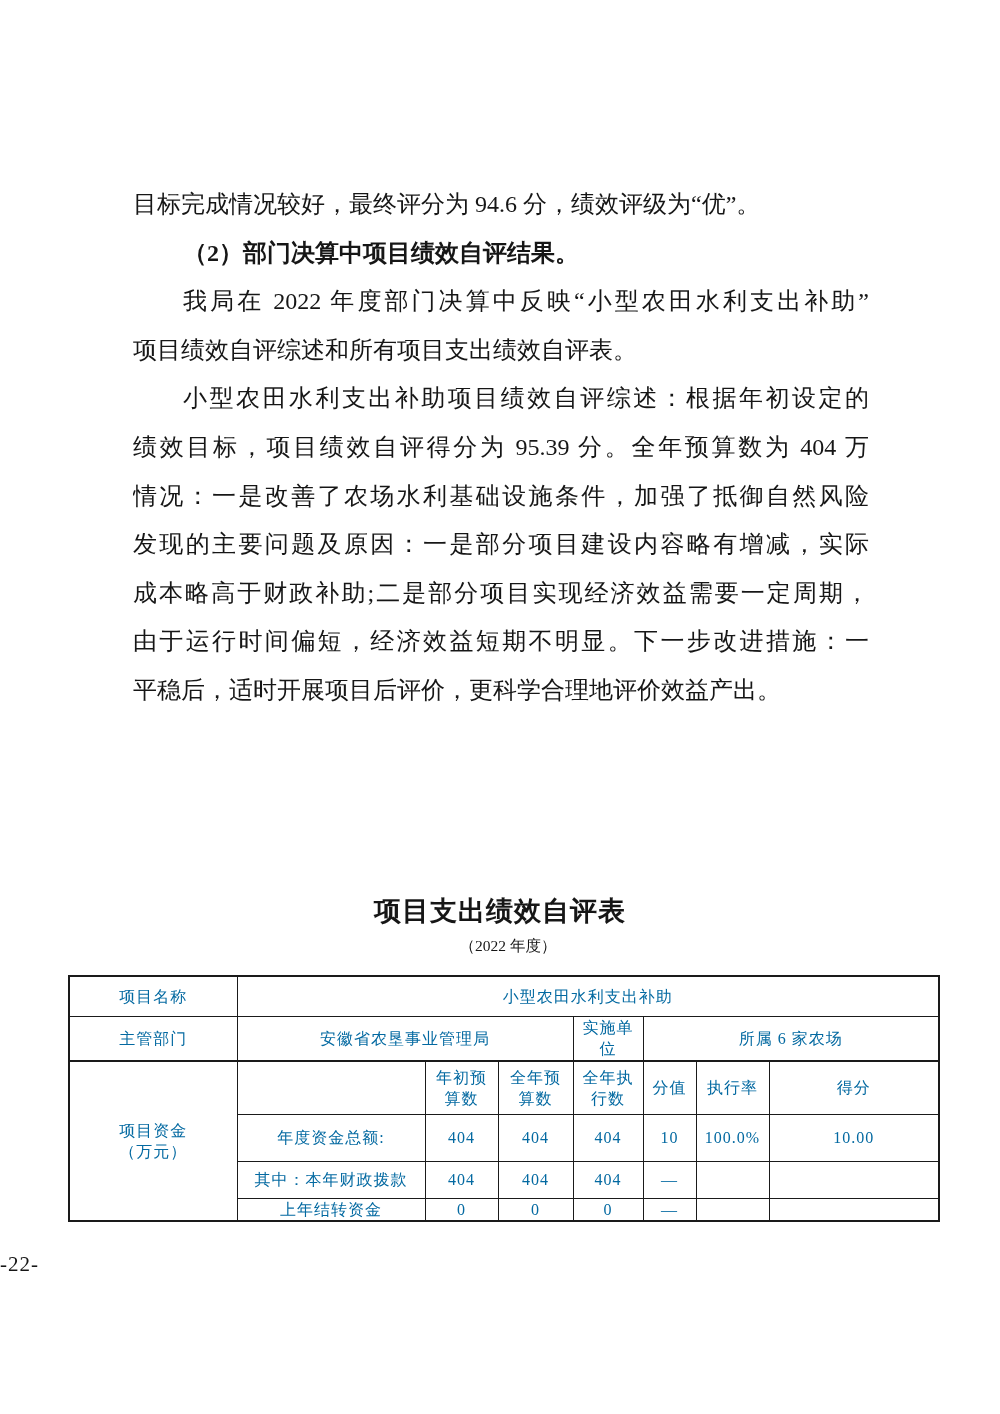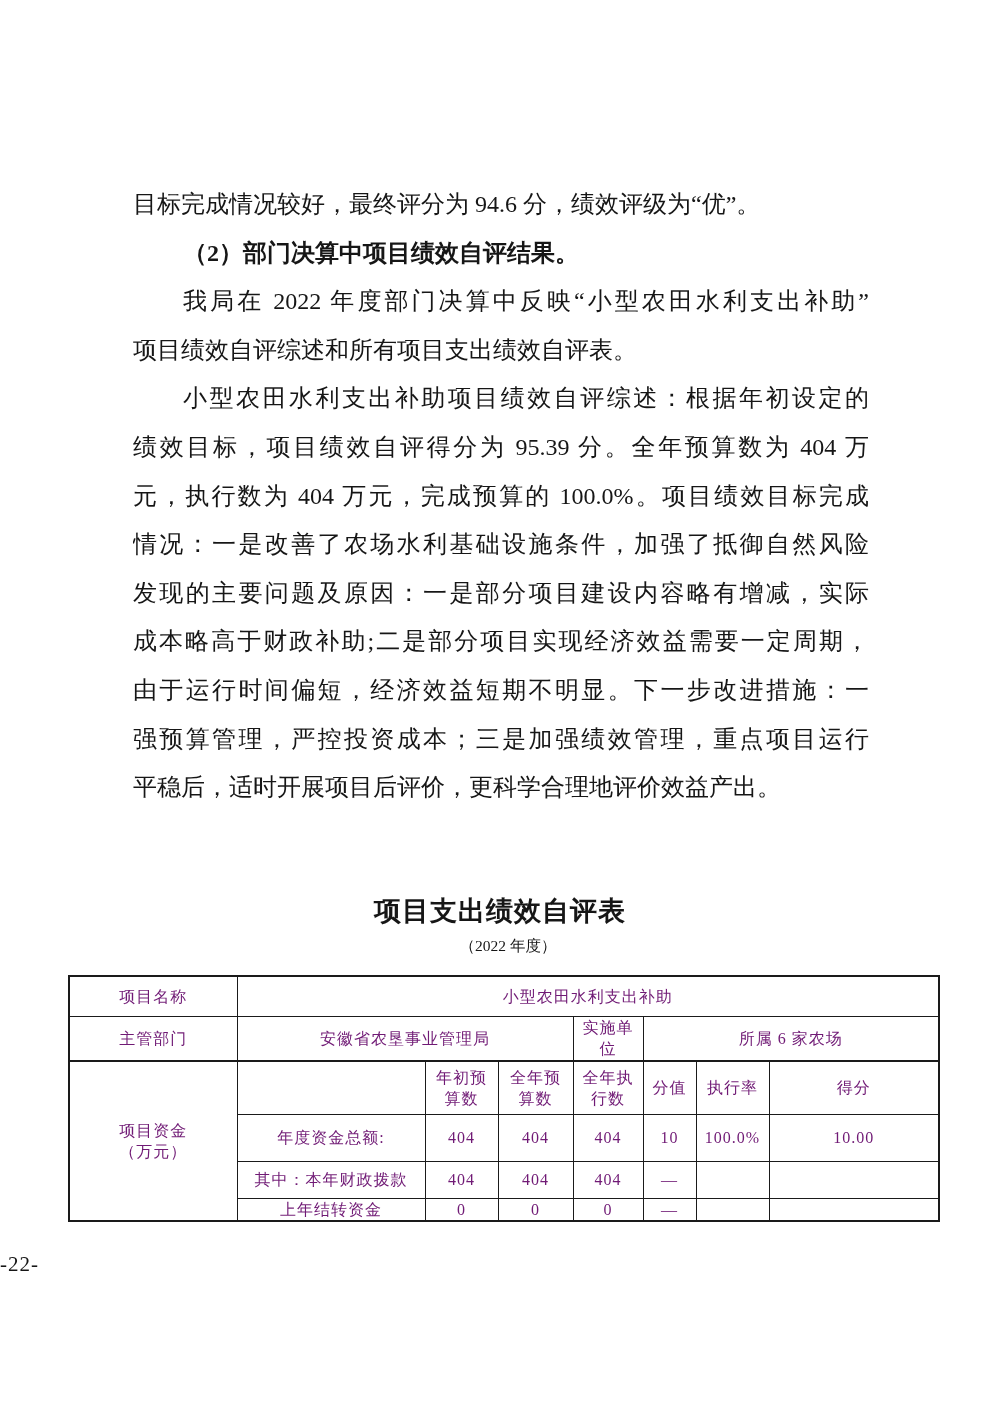--- a/index.html
+++ b/index.html
@@ -40,21 +40,21 @@
     text-align:center;
     font-size:15.5px;line-height:20px;padding-left:8px;
   }
   
   table.selfeval{
     position:absolute;left:68px;top:975px;
     width:870px;
     border-collapse:collapse;
     table-layout:fixed;
     font-size:16px;
-    color:#701a75;
+    color:#0369a1;
   }
   table.selfeval td{
     border:1px solid #1a1a1a;
     text-align:center;
     vertical-align:middle;
     padding:0;
     letter-spacing:1px;
     line-height:21px;
     overflow:hidden;
   }
@@ -82,26 +82,24 @@
 
 <div class="page">
 
   <div class="body-text">
     <div class="ln natural">目标完成情况较好，最终评分为 94.6 分，绩效评级为“优”。</div>
     <div class="ln natural heading indent">（2）部门决算中项目绩效自评结果。</div>
     <div class="ln indent">我局在 2022 年度部门决算中反映“小型农田水利支出补助”</div>
     <div class="ln natural">项目绩效自评综述和所有项目支出绩效自评表。</div>
     <div class="ln indent">小型农田水利支出补助项目绩效自评综述：根据年初设定的</div>
     <div class="ln">绩效目标，项目绩效自评得分为 95.39 分。全年预算数为 404 万</div>
-    <div class="ln">元，执行数为 404 万元，完成预算的 100.0%。项目绩效目标完成</div>
     <div class="ln">情况：一是改善了农场水利基础设施条件，加强了抵御自然风险</div>
     <div class="ln">发现的主要问题及原因：一是部分项目建设内容略有增减，实际</div>
     <div class="ln">成本略高于财政补助;二是部分项目实现经济效益需要一定周期，</div>
     <div class="ln">由于运行时间偏短，经济效益短期不明显。下一步改进措施：一</div>
-    <div class="ln">强预算管理，严控投资成本；三是加强绩效管理，重点项目运行</div>
     <div class="ln natural">平稳后，适时开展项目后评价，更科学合理地评价效益产出。</div>
   </div>
 
   <div class="tbl-title">项目支出绩效自评表</div>
   <div class="tbl-subtitle">（2022 年度）</div>
 
   <table class="selfeval">
     <colgroup>
       <col style="width:168px">
         <col style="width:188px">

